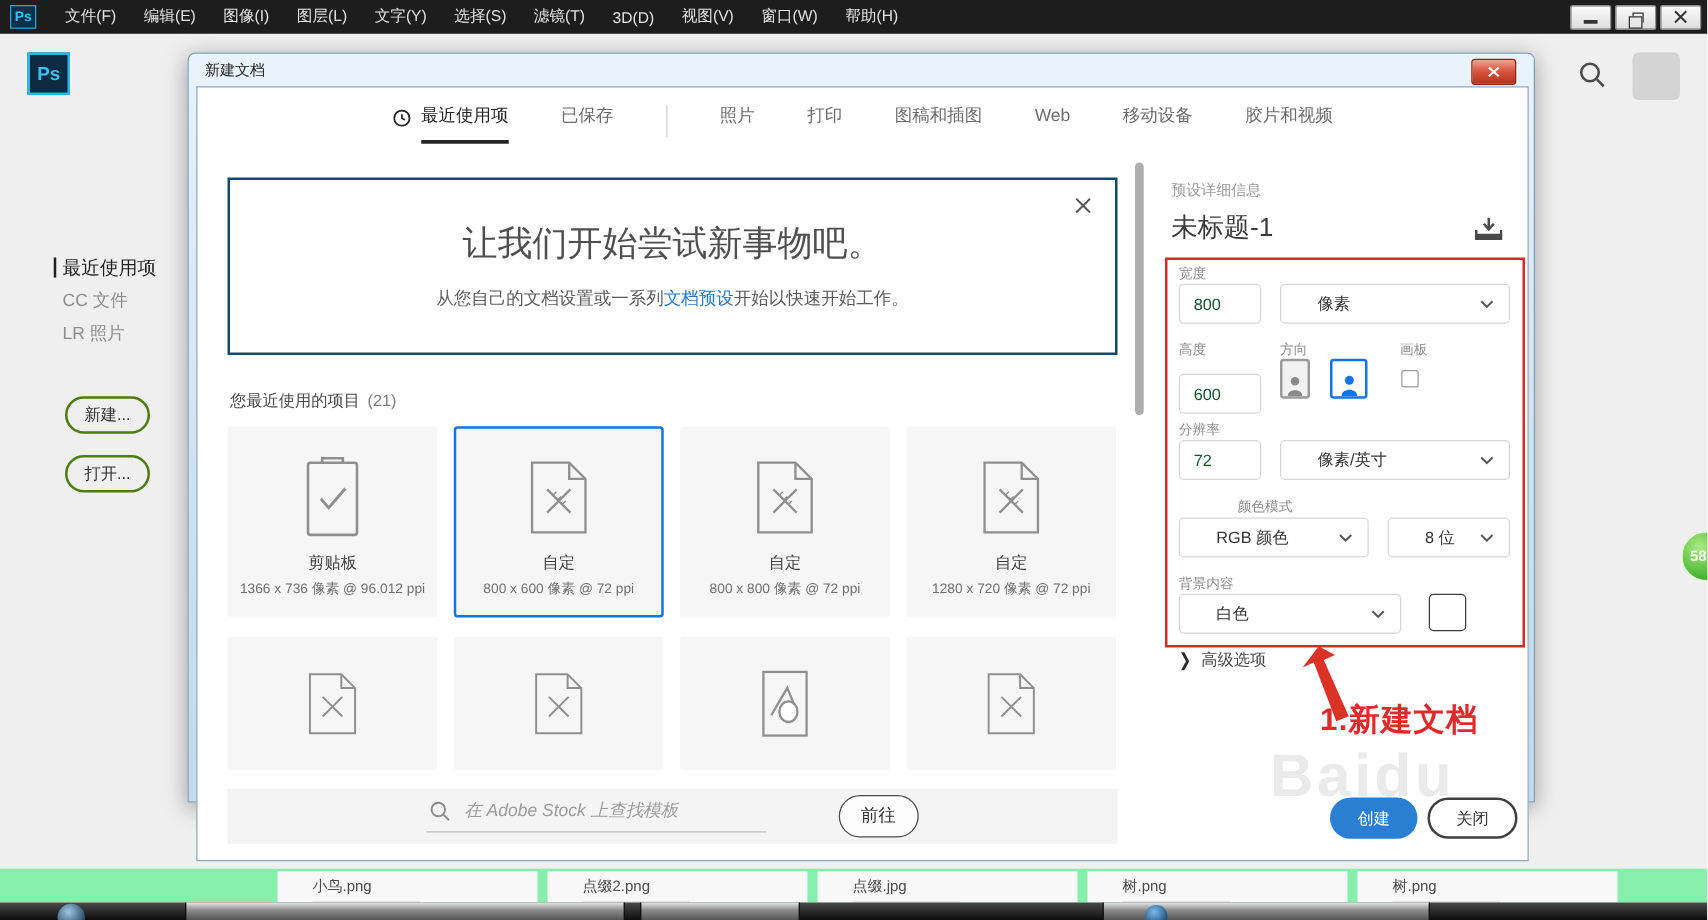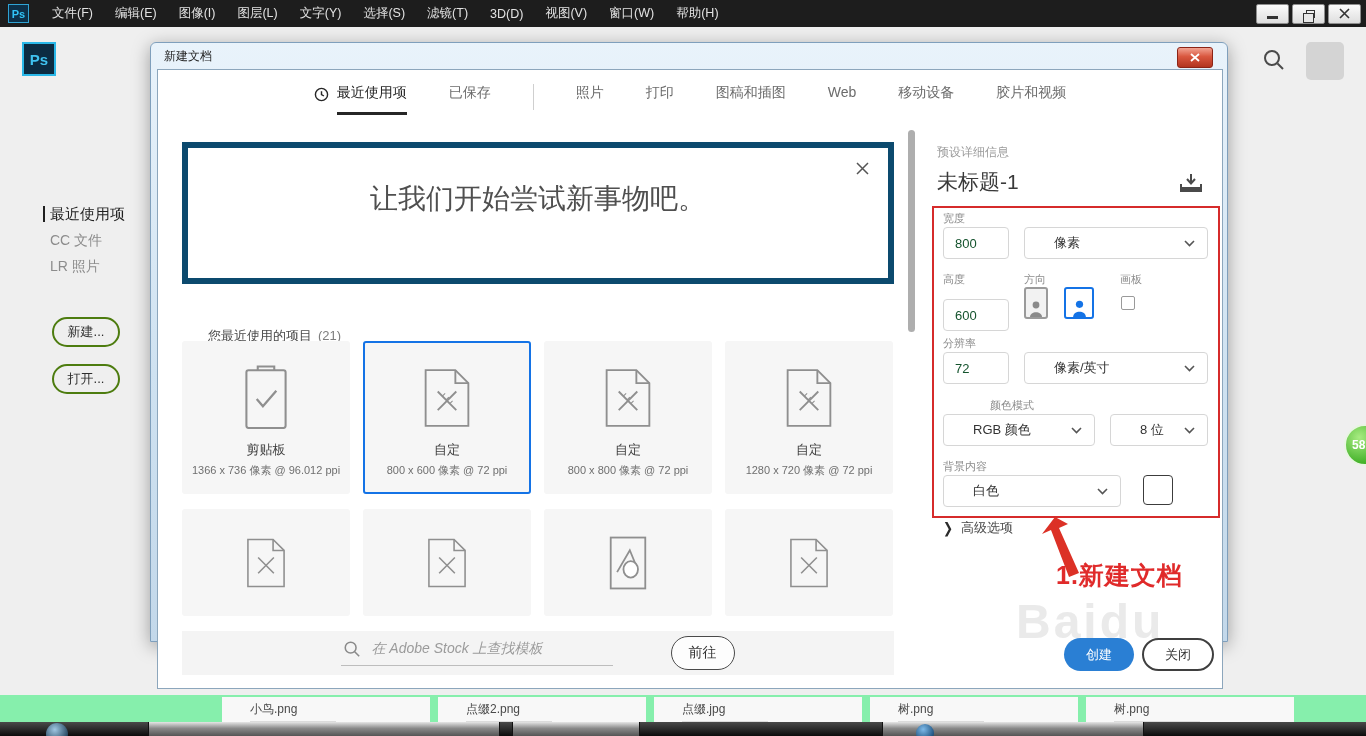--- a/index.html
+++ b/index.html
@@ -63,27 +63,27 @@
   
   .tabs { position:absolute; left:0; top:14px; width:100%; display:flex; justify-content:center;
           align-items:flex-start; gap:42px; }
   .tab { font-size:14px; color:#6b6b6b; cursor:pointer; display:flex; align-items:center; gap:8px; }
   .tab .tab-label { padding-bottom:10px; border-bottom:3px solid transparent; }
   .tab.active { color:#262626; }
   .tab.active .tab-label { border-bottom-color:#262626; }
   .tab-divider { width:1px; height:26px; background:#cfcfcf; }
 
   
-  .banner { position:absolute; left:24px; top:72px; width:712px; height:142px; background:#fff; border:6px solid #0c4a6e; }
+  .banner { position:absolute; left:24px; top:72px; width:712px; height:142px; background:#fff; border:2px solid #0c4a6e; }
   .banner-close { position:absolute; right:18px; top:13px; cursor:pointer; }
   .banner h1 { margin-top:32px; text-align:center; font-size:28px; font-weight:400; color:#4f4f4f; }
   .banner p  { margin-top:16px; text-align:center; font-size:14px; color:#5a5a5a; }
   .banner a  { color:#2477c8; text-decoration:none; cursor:pointer; }
 
-  .recent-label { position:absolute; left:26px; top:257px; font-size:13px; color:#4a4a4a;margin-left:24px; }
+  .recent-label { position:absolute; left:26px; top:242px; font-size:13px; color:#4a4a4a; }
   .recent-count { color:#7d7d7d; margin-left:6px; }
 
   
   .cards-row { position:absolute; left:24px; display:flex; gap:13px; }
   .row1 { top:271px; } .row2 { top:439px; }
   .card { width:168px; background:#f6f6f6; border:2px solid transparent; border-radius:3px;
           display:flex; flex-direction:column; align-items:center; cursor:pointer; }
   .row1 .card { height:153px; } .row2 .card { height:107px; justify-content:center; }
   .card.selected { border-color:#1473e6; }
   .card .art { margin-top:22px; } .row2 .card .art { margin-top:0; }
@@ -249,20 +249,21 @@
           </div>
       </div>
 
       <div class="banner">
         <div class="banner-close">
           <svg width="15" height="15" viewBox="0 0 15 15">
               <path d="M2 2 L13 13 M13 2 L2 13" stroke="#555" stroke-width="1.5"></path>
             </svg>
         </div>
         <h1>让我们开始尝试新事物吧。</h1>
+        <p><span>从您自己的文档设置或一系列</span><a>文档预设</a><span>开始以快速开始工作。</span></p>
       </div>
 
       <div class="recent-label">
         <span>您最近使用的项目</span><span class="recent-count">(21)</span>
       </div>
 
       <div class="cards-row row1">
         <div class="card">
           <svg class="art" width="50" height="66" viewBox="0 0 48 64">
             <rect x="5" y="5" width="38" height="56" rx="2" fill="none" stroke="#8f8f8f" stroke-width="2"></rect>

